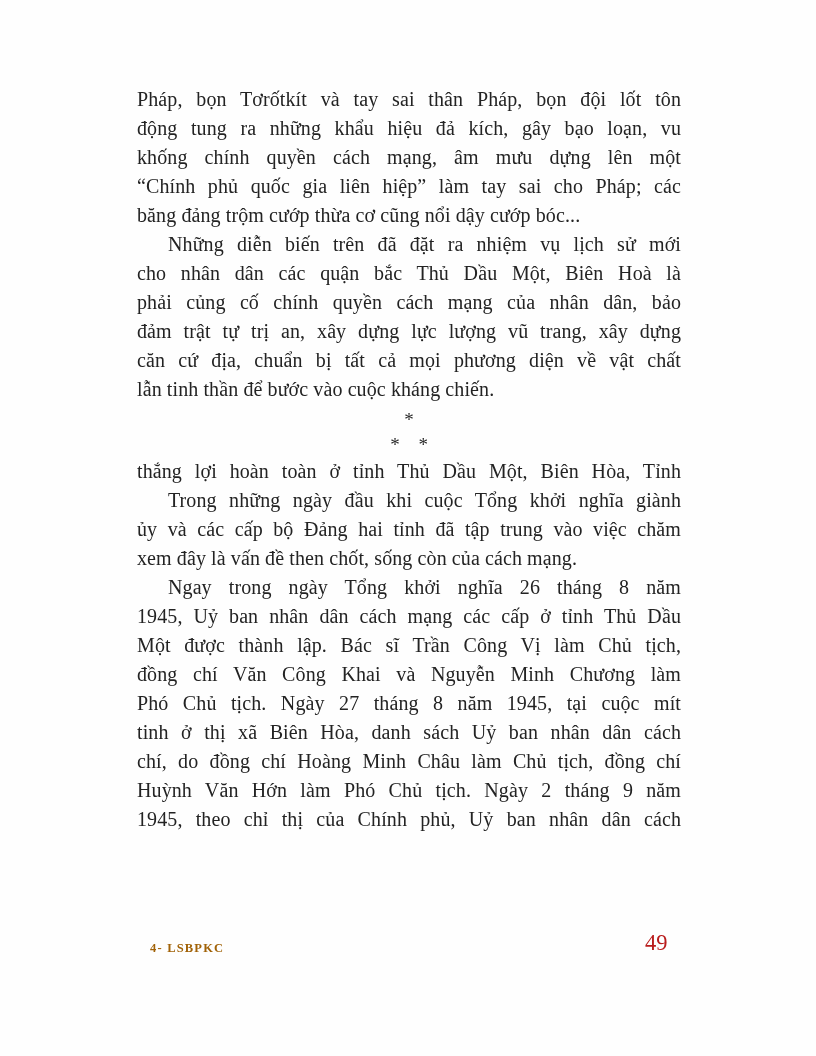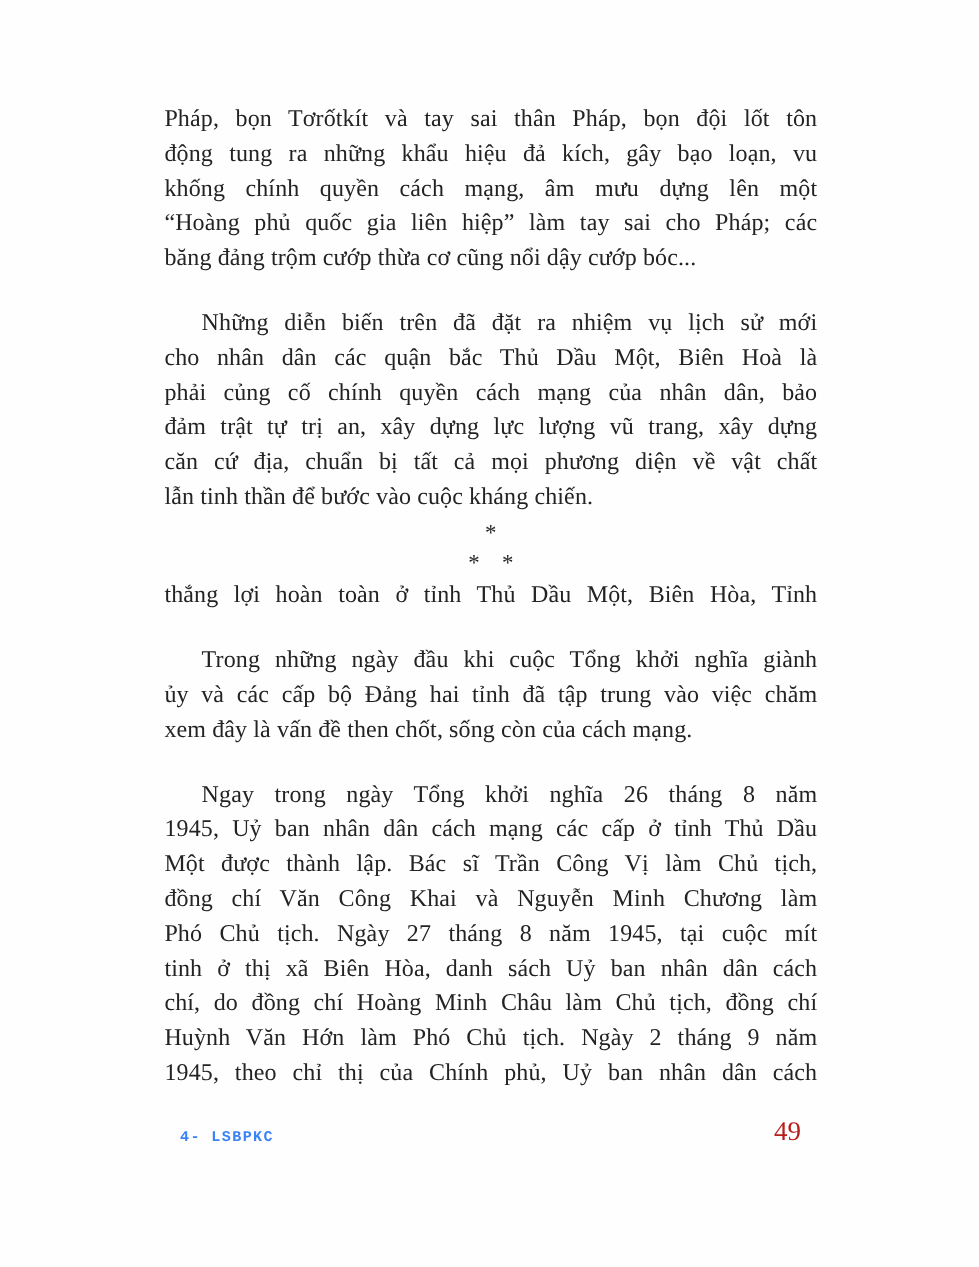--- a/index.html
+++ b/index.html
@@ -26,63 +26,63 @@
   .para { margin: 0; padding: 0; }
   .ln {
     font-size: 20px;
     line-height: 29px;
     text-align: justify;
     text-align-last: justify;
     white-space: normal;
     letter-spacing: 0.1px;
   }
   .ln.end { text-align-last: left; }
-  .ln.ind { text-indent: 31px; margin-top: 25px; }
+  .ln.ind { text-indent: 31px; }
   .sep {
     height: 53px;
     text-align: center;
     padding-top: 3px;
     box-sizing: border-box;
   }
   .sep .sep-line {
     font-size: 19px;
     line-height: 25px;
     color: #2a2a2a;
   }
   .sep .sep-pair { word-spacing: 14px; }
   .footer-sig {
     position: absolute;
     left: 150px;
     top: 941px;
-    font-family: Liberation Mono, monospace;
+    font-family: Liberation Serif, serif;
     font-size: 12.5px;
     font-weight: 600;
     letter-spacing: 1.2px;
-    color: #3b82f6;
+    color: #a16207;
   }
   .footer-page {
     position: absolute;
     left: 645px;
     top: 930px;
     width: 36px;
     font-size: 22.5px;
     color: #b91c1c;
   }
 </style>
 </head>
 <body>
 
 <div class="page">
   <main class="text-block">
 
     <section class="para">
       <div class="ln">Pháp, bọn Tơrốtkít và tay sai thân Pháp, bọn đội lốt tôn</div>
       <div class="ln">động tung ra những khẩu hiệu đả kích, gây bạo loạn, vu</div>
       <div class="ln">khống chính quyền cách mạng, âm mưu dựng lên một</div>
-      <div class="ln">“Hoàng phủ quốc gia liên hiệp” làm tay sai cho Pháp; các</div>
+      <div class="ln">“Chính phủ quốc gia liên hiệp” làm tay sai cho Pháp; các</div>
       <div class="ln end">băng đảng trộm cướp thừa cơ cũng nổi dậy cướp bóc...</div>
     </section>
 
     <section class="para">
       <div class="ln ind">Những diễn biến trên đã đặt ra nhiệm vụ lịch sử mới</div>
       <div class="ln">cho nhân dân các quận bắc Thủ Dầu Một, Biên Hoà là</div>
       <div class="ln">phải củng cố chính quyền cách mạng của nhân dân, bảo</div>
       <div class="ln">đảm trật tự trị an, xây dựng lực lượng vũ trang, xây dựng</div>
       <div class="ln">căn cứ địa, chuẩn bị tất cả mọi phương diện về vật chất</div>
       <div class="ln end">lẫn tinh thần để bước vào cuộc kháng chiến.</div>

